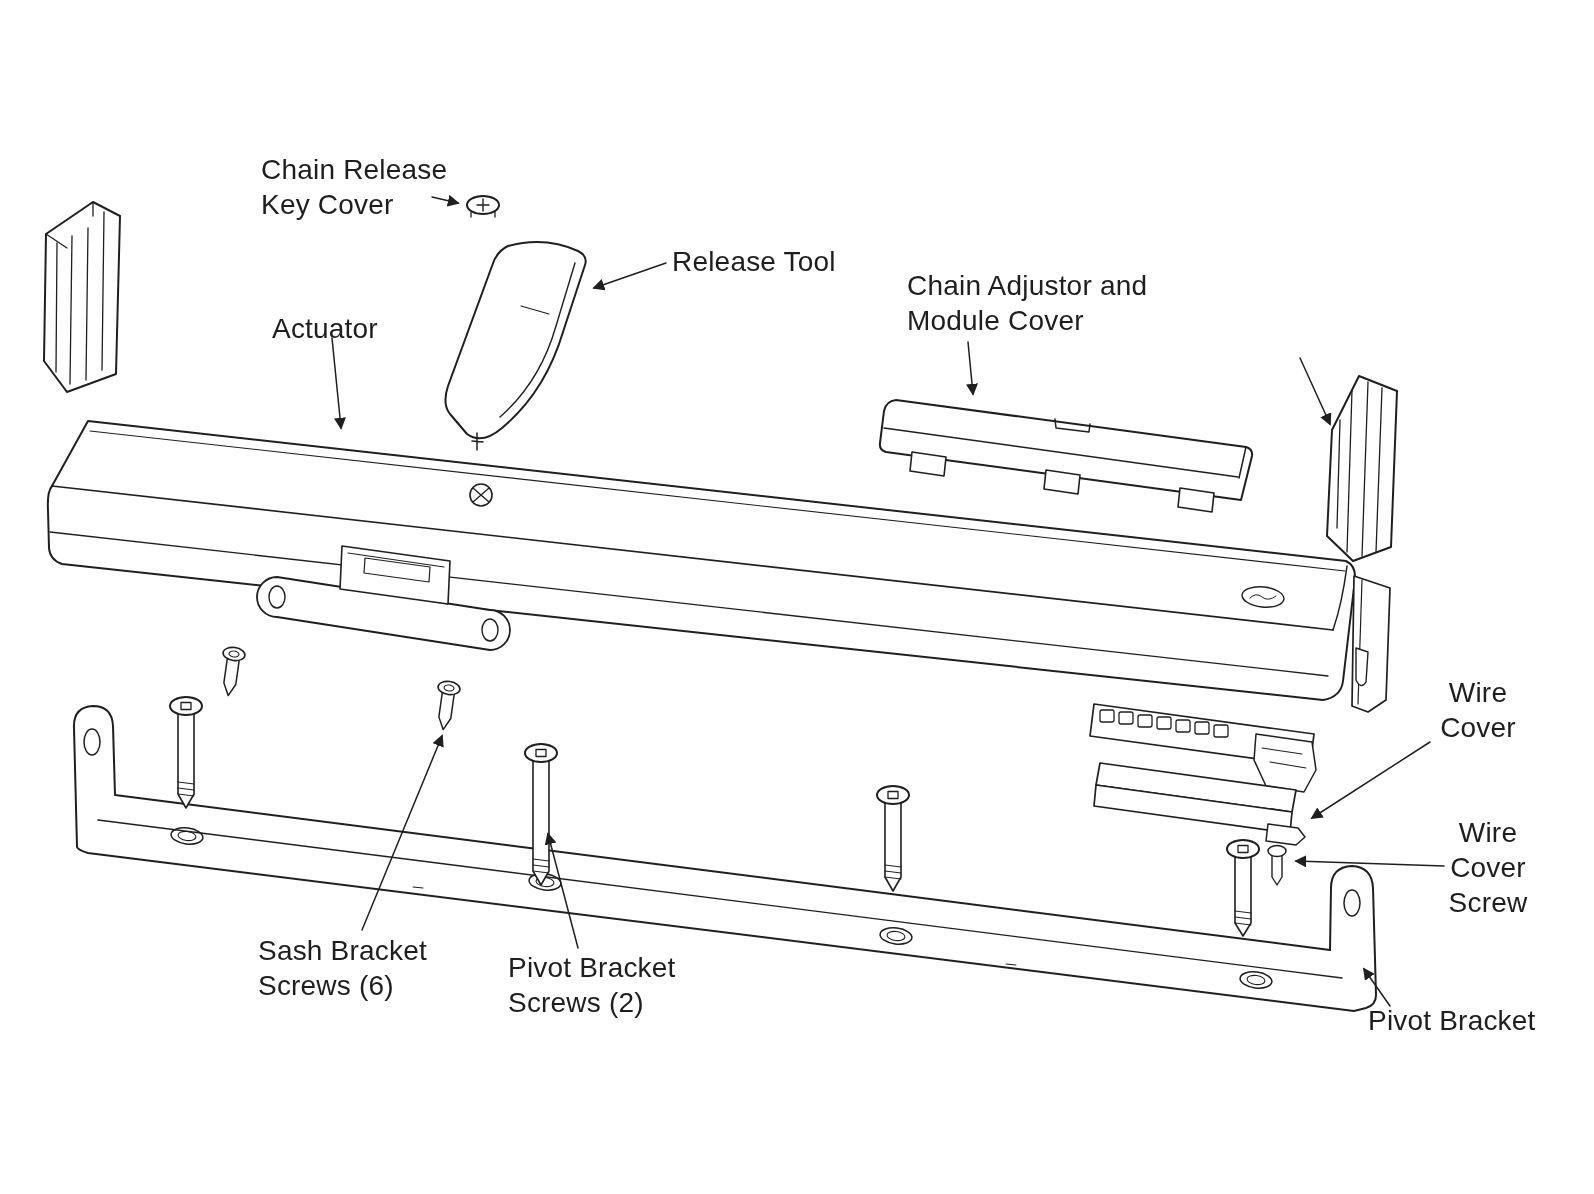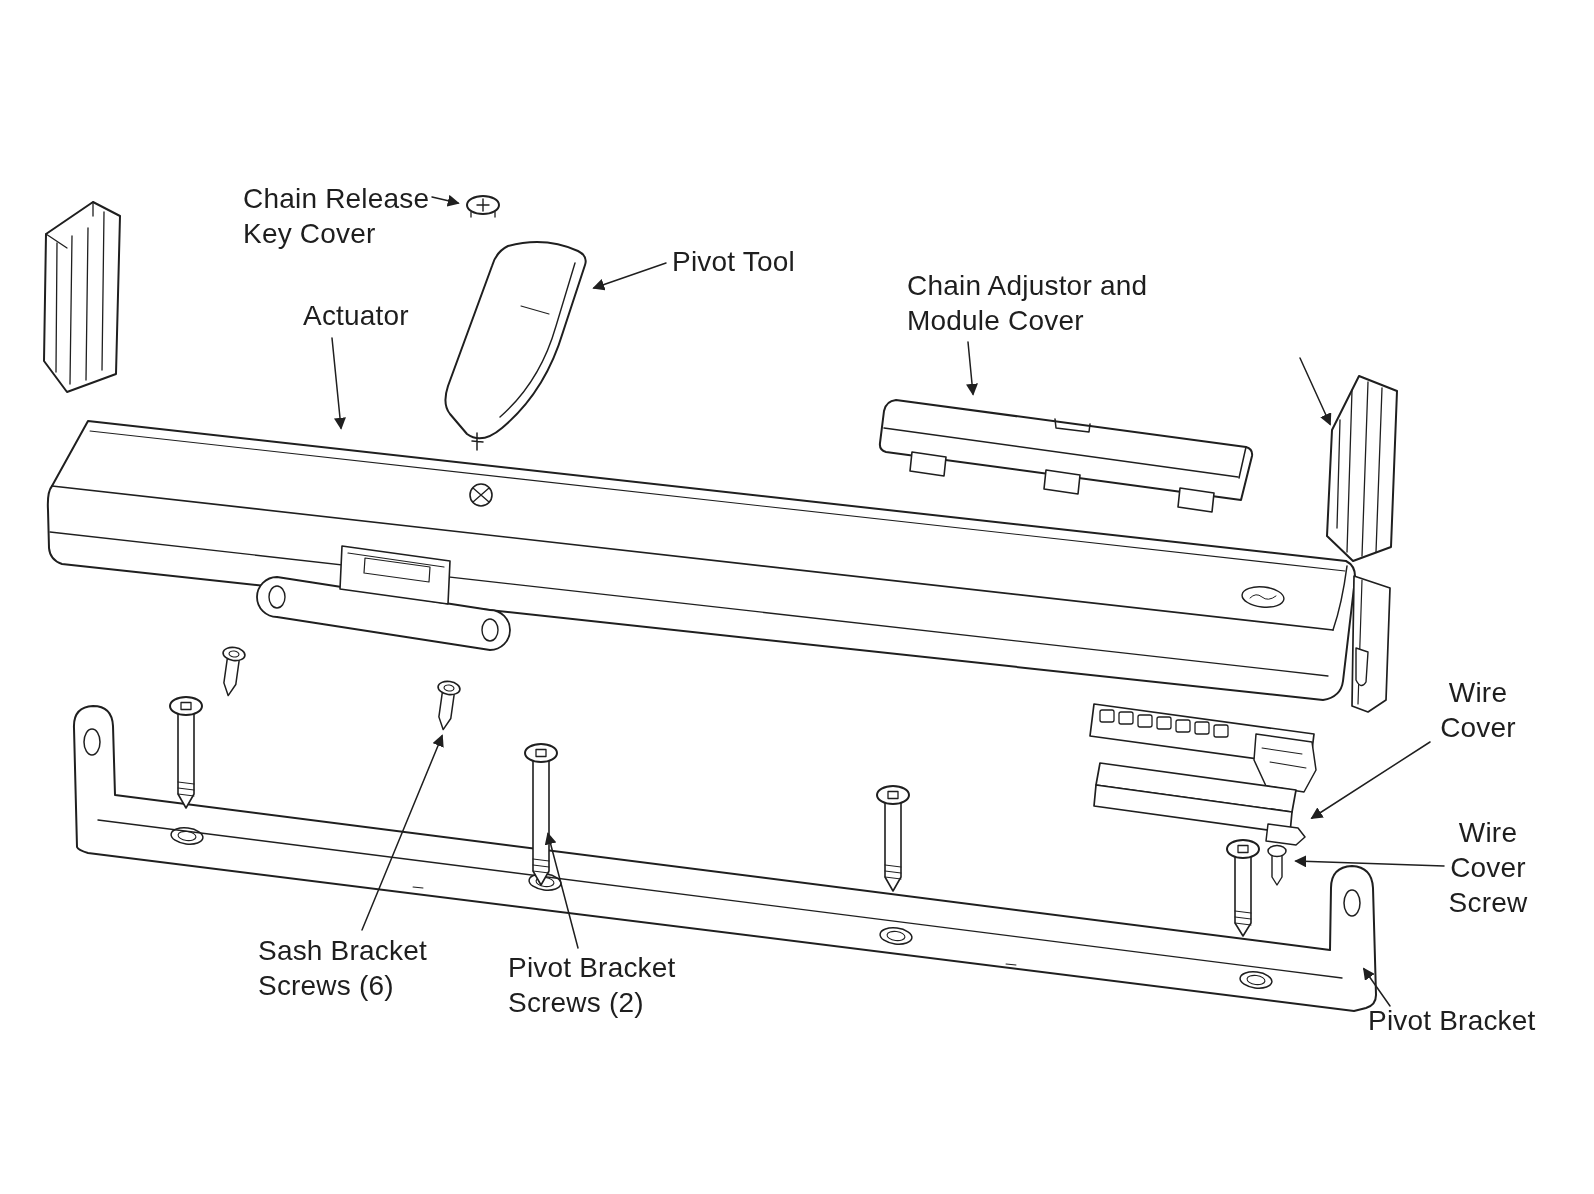--- a/index.html
+++ b/index.html
@@ -194,26 +194,26 @@
         <path d="M1300,358 L1330,424" marker-end="url(#arr)"></path>
         <path d="M1430,742 L1312,818" marker-end="url(#arr)"></path>
         <path d="M1444,866 L1296,861" marker-end="url(#arr)"></path>
         <path d="M362,930 L442,736" marker-end="url(#arr)"></path>
         <path d="M578,948 L548,834" marker-end="url(#arr)"></path>
         <path d="M1390,1006 L1364,969" marker-end="url(#arr)"></path>
       </g>
     </g>
   </svg>
 
-  <div class="label" style="left:243px; top:152px;margin-top:29px;">Chain Release
+  <div class="label" style="left:261px; top:152px;">Chain Release
 Key Cover</div>
 
-  <div class="label" style="left:672px; top:244px;">Pivot Tool</div>
-
-  <div class="label" style="left:272px; top:298px;margin-left:31px;">Actuator</div>
+  <div class="label" style="left:672px; top:244px;">Release Tool</div>
+
+  <div class="label" style="left:272px; top:311px;">Actuator</div>
 
   <div class="label" style="left:899px; top:268px;margin-left:8px;">Chain Adjustor and
 Module Cover</div>
 
 
   <div class="label center" style="left:1418px; top:675px; width:120px;">Wire
 Cover</div>
 
   <div class="label center" style="left:1433px; top:815px; width:110px;">Wire
 Cover

